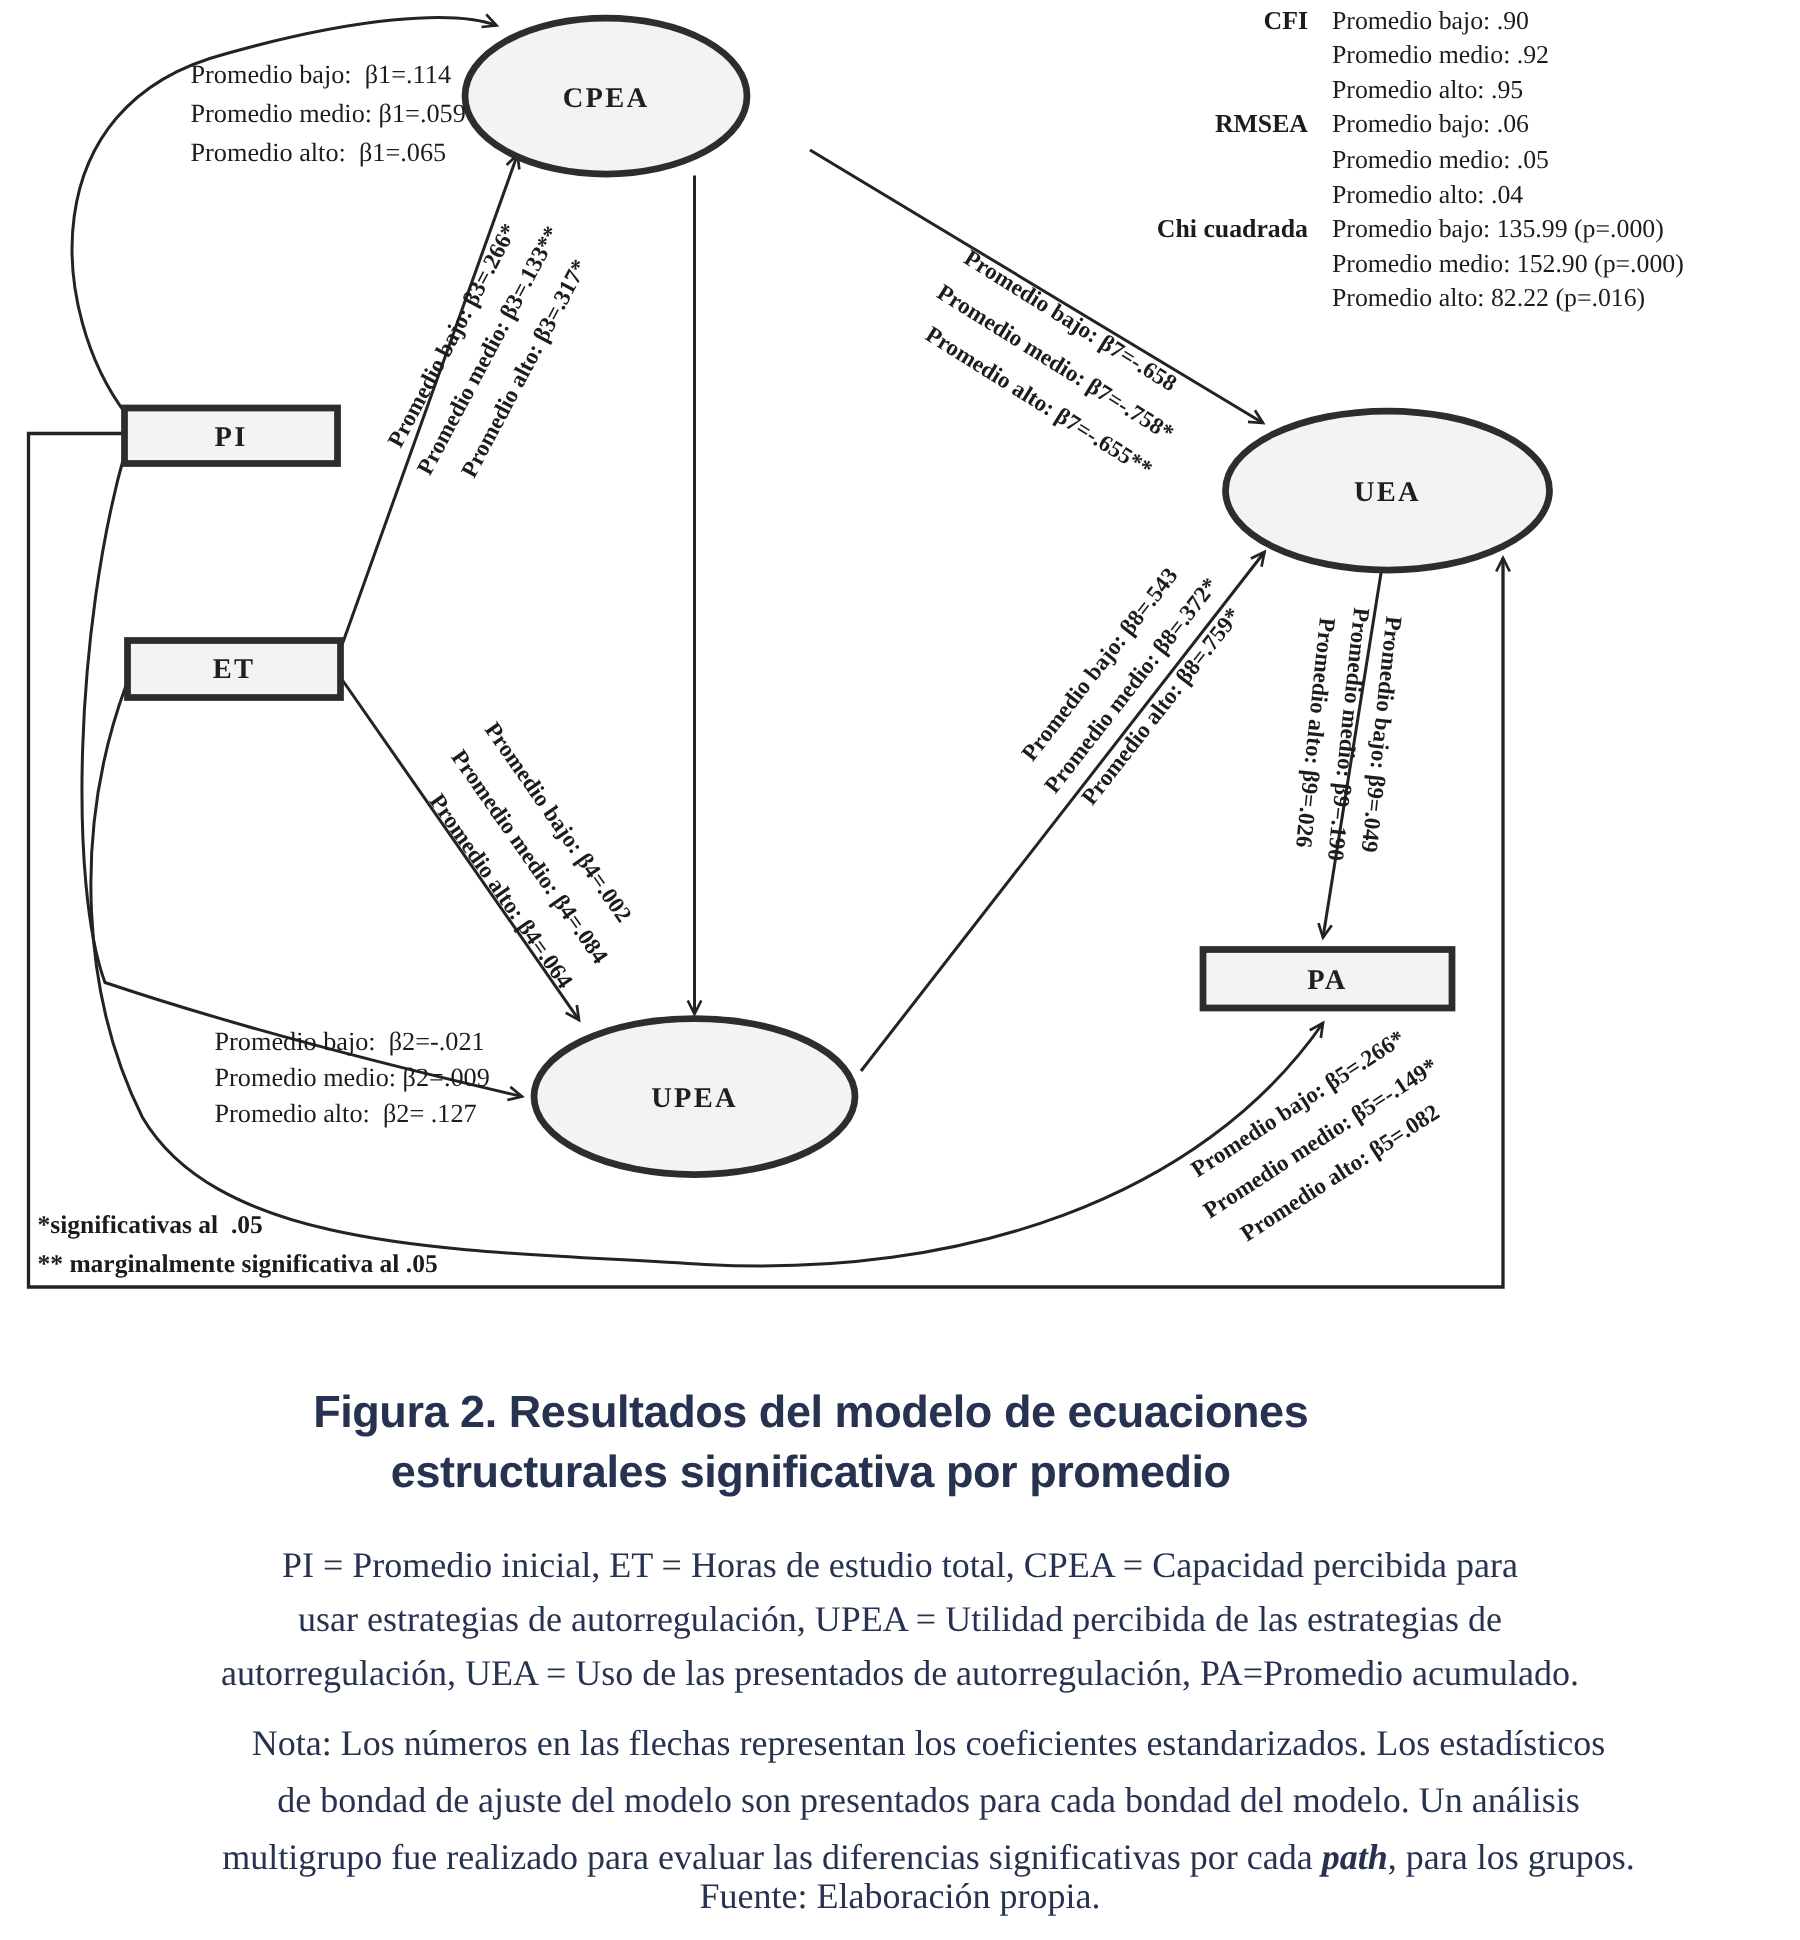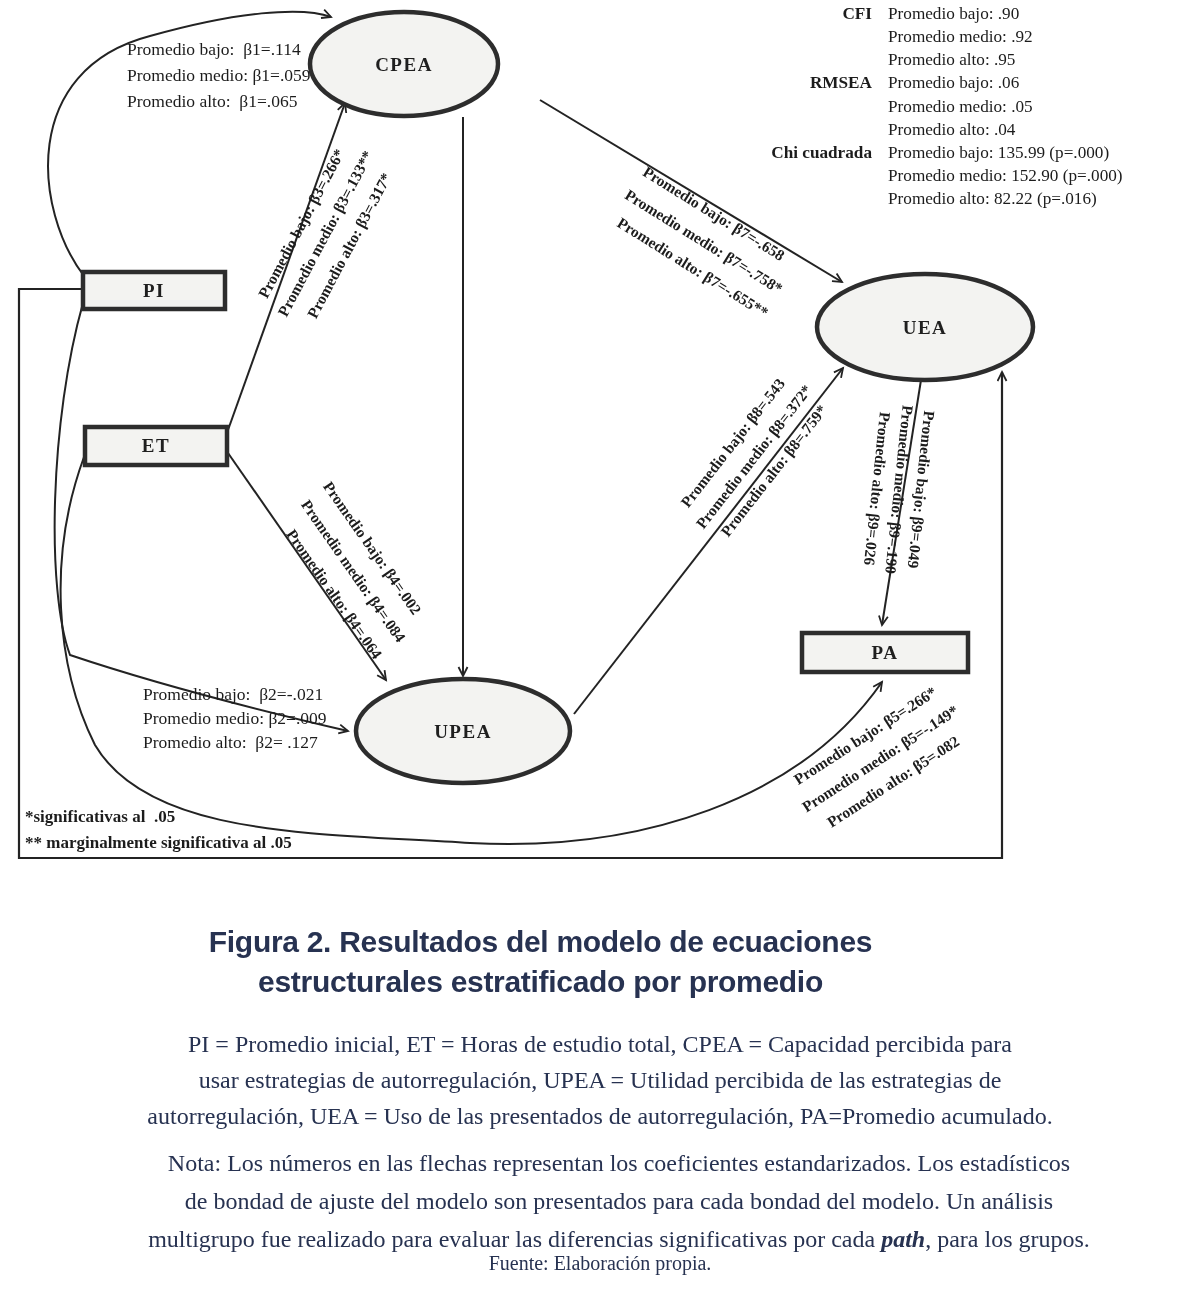--- a/index.html
+++ b/index.html
@@ -15,21 +15,21 @@
   .note-t{font-family:"Liberation Serif",serif;font-weight:bold;font-size:17px;fill:#1c1c1c;}
   .caption{position:absolute;left:0;top:922px;width:1081px;text-align:center;
            font-family:"Liberation Sans",sans-serif;font-weight:700;font-size:30px;
            line-height:40px;color:#273251;letter-spacing:-0.3px;}
   .caption .fig-label{font-weight:800;}
   .defs-block{position:absolute;left:0;top:1026px;width:1200px;text-align:center;
            font-family:"Liberation Serif",serif;font-size:24px;line-height:36px;color:#273251;}
   .nota-block{position:absolute;left:0;top:1144px;width:1200px;text-align:center;
            font-family:"Liberation Serif",serif;font-size:24px;line-height:38px;color:#273251;padding-left:19px;}
   .fuente-block{position:absolute;left:0;top:1252px;width:1200px;text-align:center;
-           font-family:"Liberation Serif",serif;font-size:20px;color:#273251;}
+           font-family:"Liberation Serif",serif;font-size:24px;color:#273251;}
   .italic{font-style:italic;font-weight:bold;}
 </style>
 </head>
 <body>
 
 <div class="page">
 
   <svg width="1200" height="880" viewBox="0 0 1200 880">
     <defs>
       <marker id="arr" markerWidth="14" markerHeight="14" refX="10" refY="5.5" orient="auto" markerUnits="userSpaceOnUse">
@@ -138,21 +138,21 @@
     </g>
 
     <g>
       <text class="note-t" x="25" y="822">*significativas al  .05</text>
       <text class="note-t" x="25" y="848">** marginalmente significativa al .05</text>
     </g>
   </svg>
 
   <div class="caption">
     <div><span class="fig-label">Figura 2.</span><span> Resultados del modelo de ecuaciones</span></div>
-    <div>estructurales estratificado por promedio</div>
+    <div>estructurales significativa por promedio</div>
   </div>
 
   <div class="defs-block">
     <div>PI = Promedio inicial, ET = Horas de estudio total, CPEA = Capacidad percibida para</div>
     <div>usar estrategias de autorregulación, UPEA = Utilidad percibida de las estrategias de</div>
     <div>autorregulación, UEA = Uso de las presentados de autorregulación, PA=Promedio acumulado.</div>
   </div>
 
   <div class="nota-block">
     <div>Nota: Los números en las flechas representan los coeficientes estandarizados. Los estadísticos</div>

